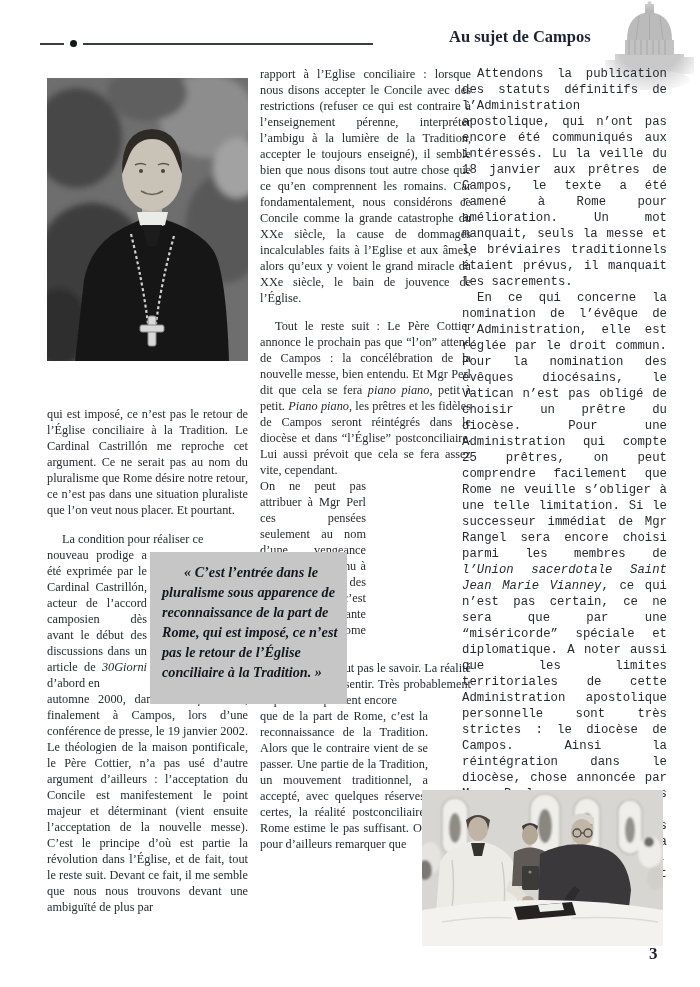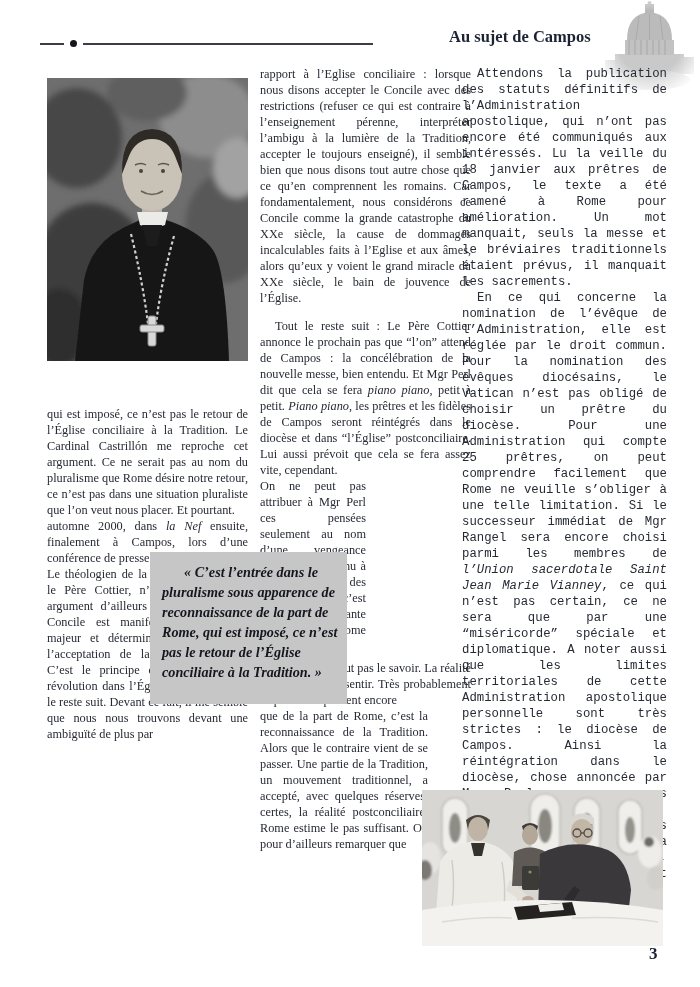--- a/index.html
+++ b/index.html
@@ -133,20 +133,22 @@
         <g stroke="#8a8a8a" stroke-width="1" fill="#d8d8d8">
           <rect x="101" y="238" width="8" height="30" rx="2"></rect>
           <rect x="93" y="247" width="24" height="7" rx="2"></rect>
         </g>
       </g>
     </svg>
   </div>
 
   <div class="col" id="col1-text">
     <p>qui est imposé, ce n’est pas le retour de l’Église conciliaire à la Tradition. Le Cardinal Castrillón me reproche cet argument. Ce ne serait pas au nom du pluralisme que Rome désire notre retour, ce n’est pas dans une situation pluraliste que l’on veut nous placer. Et pourtant.</p>
+    <p class="indent" style="margin-top:13px;">La condition pour réaliser ce</p>
+    <p class="narrow-left"><span>nouveau prodige a été exprimée par le Cardinal Castrillón, acteur de l’accord camposien dès avant le début des discussions dans un article de </span><span class="it">30Giorni</span><span> d’abord en</span></p>
     <p><span>automne 2000, dans </span><span class="it">la Nef</span><span> ensuite, finalement à Campos, lors d’une conférence de presse, le 19 janvier 2002. Le théologien de la maison pontificale, le Père Cottier, n’a pas usé d’autre argument d’ailleurs : l’acceptation du Concile est manifestement le point majeur et déterminant (vient ensuite l’acceptation de la nouvelle messe). C’est le principe d’où est partie la révolution dans l’Église, et de fait, tout le reste suit. Devant ce fait, il me semble que nous nous trouvons devant une ambiguïté de plus par</span></p>
   </div>
 
   <div class="pullquote">« C’est l’entrée dans le pluralisme sous apparence de reconnaissance de la part de Rome, qui est imposé, ce n’est pas le retour de l’Église conciliaire à la Tradition. »</div>
 
   <div class="col" id="col2">
     <p>rapport à l’Eglise conciliaire : lorsque nous disons accepter le Concile avec des restrictions (refuser ce qui est contraire à l’enseignement pérenne, interpréter l’ambigu à la lumière de la Tradition, accepter le toujours enseigné), il semble bien que nous disons tout autre chose que ce qu’en comprennent les romains. Car fondamentalement, nous considérons ce Concile comme la grande catastrophe du XXe siècle, la cause de dommages incalculables faits à l’Eglise et aux âmes, alors qu’eux y voient le grand miracle du XXe siècle, le bain de jouvence de l’Église.</p>
     <p class="indent" style="margin-top:12px;"><span>Tout le reste suit : Le Père Cottier annonce le prochain pas que “l’on” attend de Campos : la concélébration de la nouvelle messe, bien entendu. Et Mgr Perl dit que cela se fera </span><span class="it">piano piano</span><span>, petit à petit. </span><span class="it">Piano piano</span><span>, les prêtres et les fidèles de Campos seront réintégrés dans le diocèse et dans “l’Église” postconciliaire. Lui aussi prévoit que cela se fera assez vite, cependant.</span></p>
     <p class="narrow-right" style="margin-bottom:6px;">On ne peut pas attribuer à Mgr Perl ces pensées seulement au nom d’une vengeance pour avoir été tenu à l’écart des négociations ; c’est la pensée dominante de la Rome conciliaire.</p>
     <p class="indent">Campos ne veut pas le savoir. La réalité se fera bien vite sentir. Très probablement trop tard. Ils pensent encore</p>

